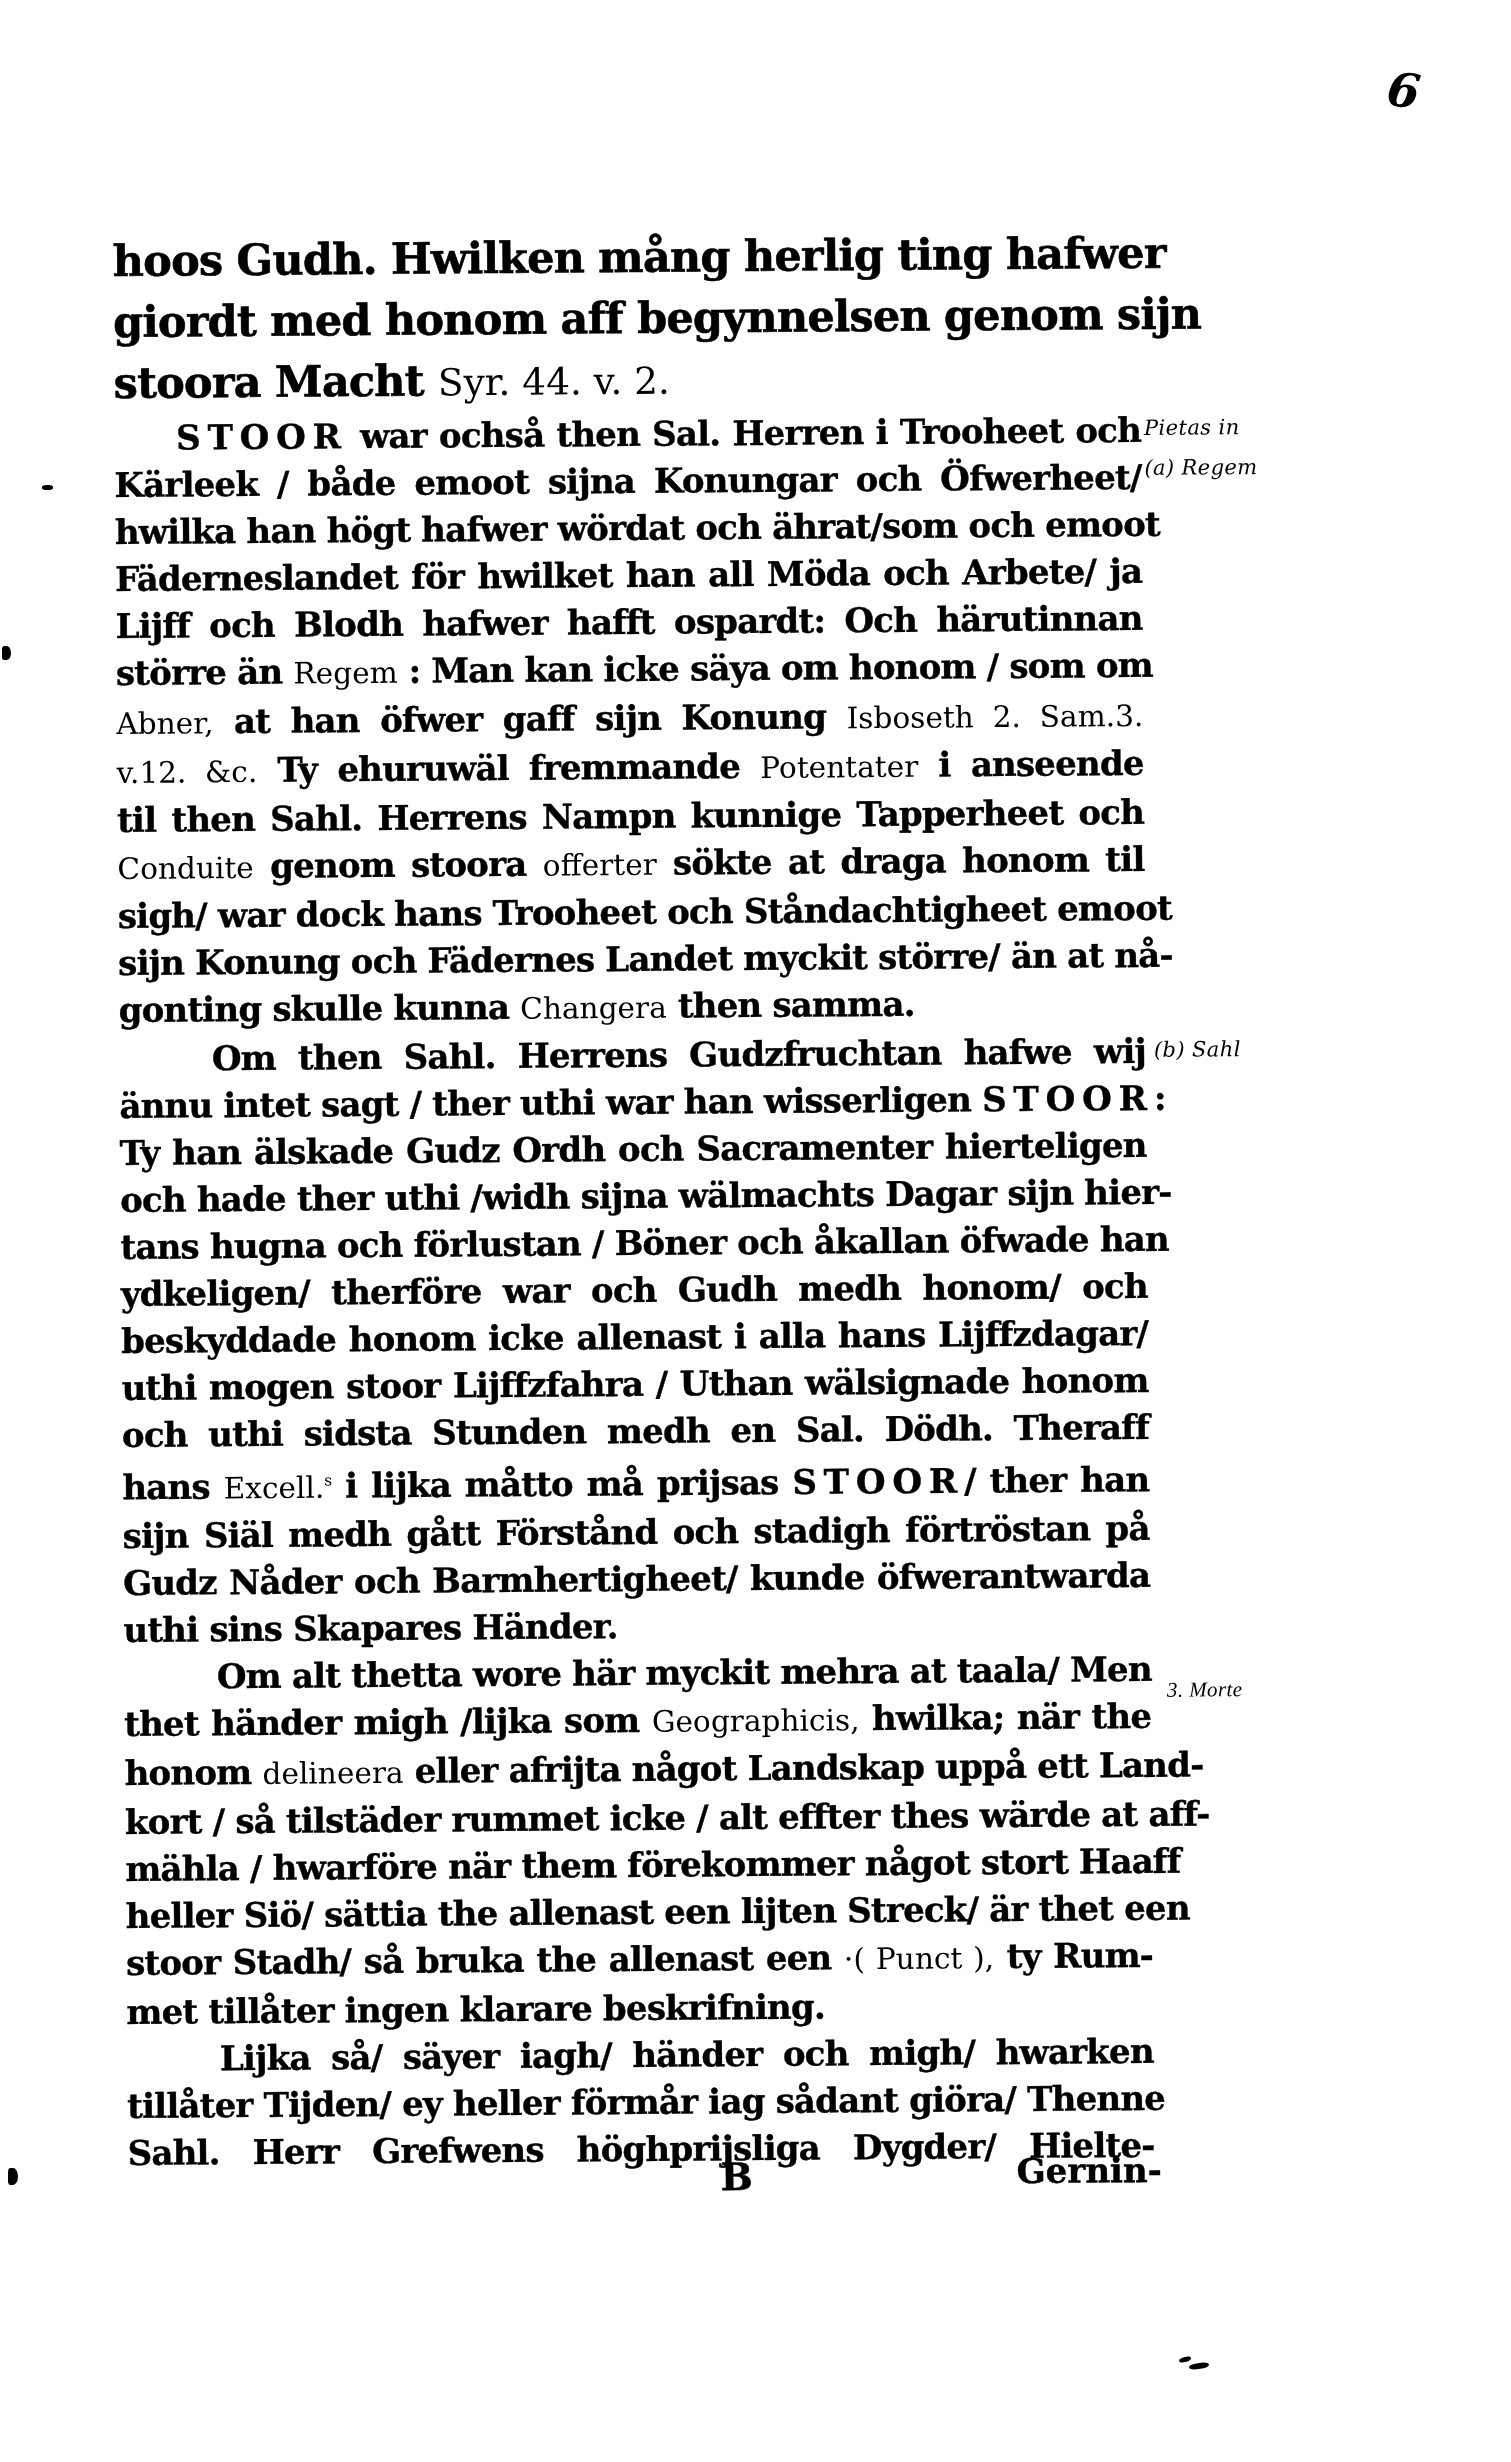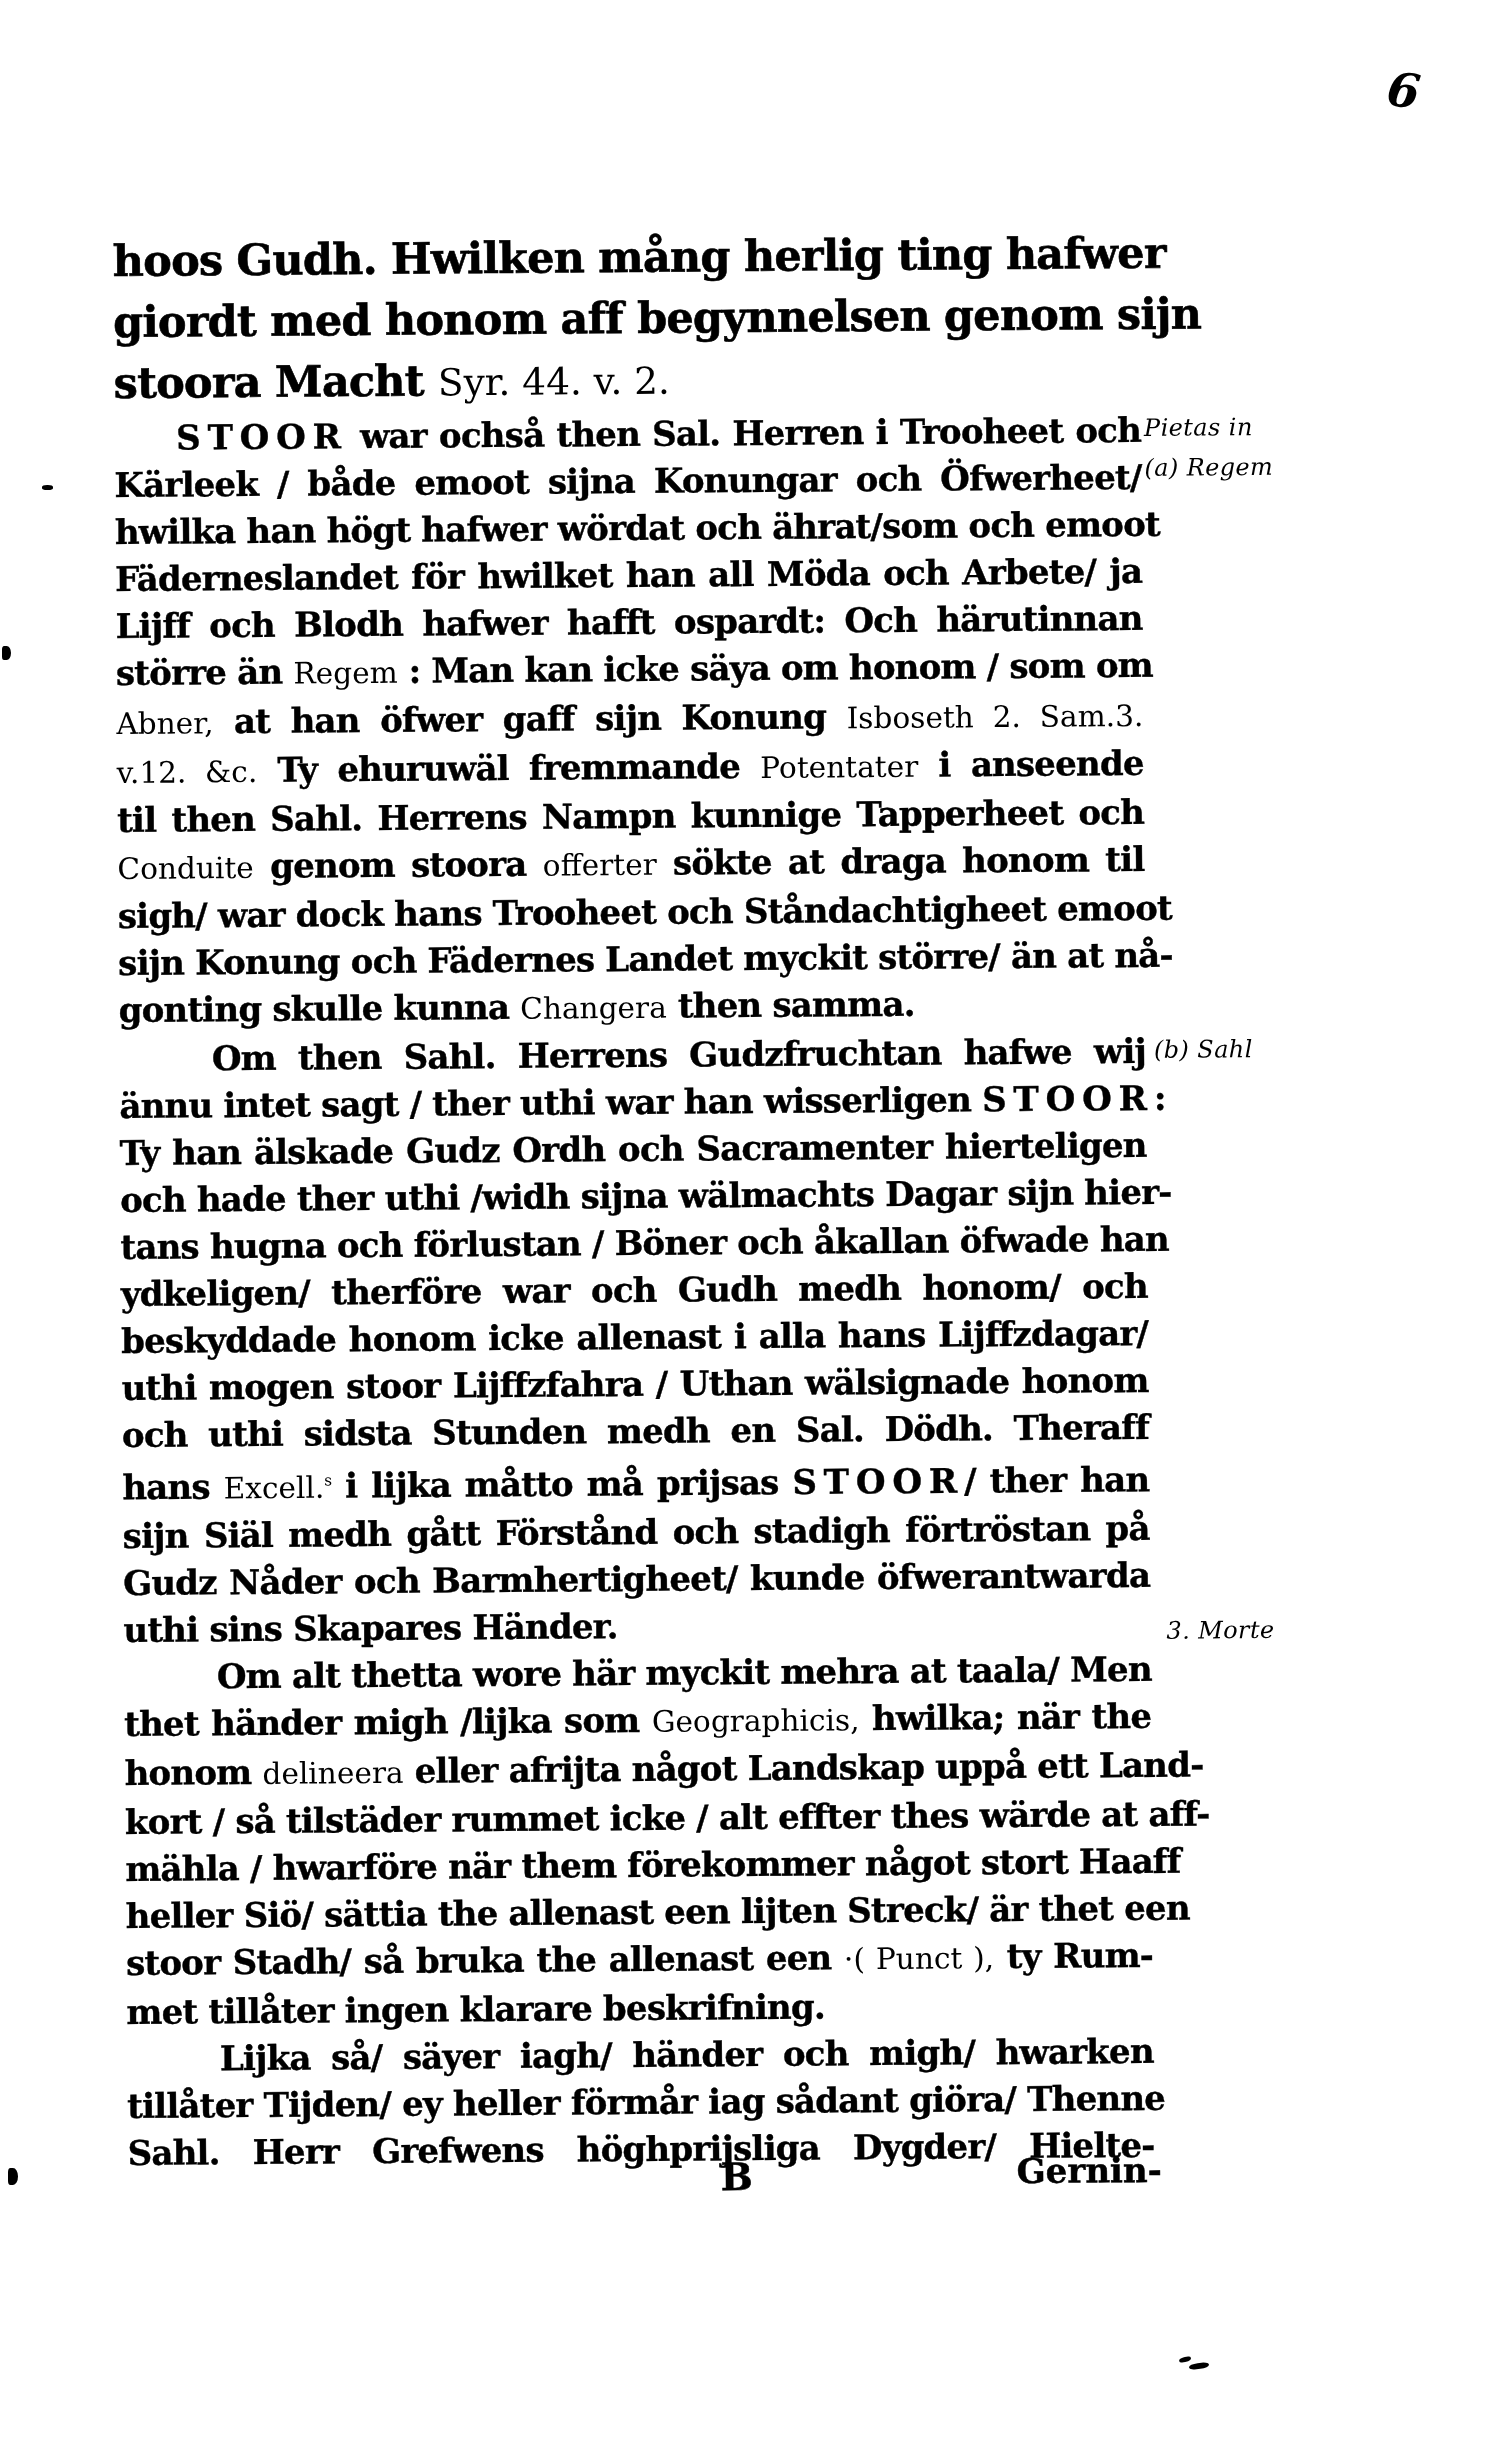--- a/index.html
+++ b/index.html
@@ -23,25 +23,25 @@
   }
   .line{white-space:nowrap;text-align:justify;text-align-last:justify;}
   .line.short{text-align-last:left;}
   .line.in1{padding-left:62px;}
   .line.in2{padding-left:93px;}
   
   .roman{font-weight:normal;-webkit-text-stroke:0;letter-spacing:0;font-size:0.87em;}
   .caps{letter-spacing:6.9px;}
   .sup{vertical-align:super;font-size:0.45em;font-weight:normal;-webkit-text-stroke:0;}
   
-  .note{position:absolute;font-style:italic;font-size:24px;line-height:40px;
+  .note{position:absolute;font-style:italic;font-size:21px;line-height:40px;
     letter-spacing:0.4px;white-space:nowrap;}
   .note1{left:1144px;top:416px;}
   .note2{left:1149px;top:1038px;}
-  .note3{left:1157px;top:1619px;}
+  .note3{left:1157px;top:1678px;font-family:Liberation Serif, serif;}
   
   .pagenum{position:absolute;left:1390px;top:73px;font-size:47px;font-style:italic;
     font-weight:bold;transform:rotate(8deg);}
   
   .sig{position:absolute;left:707px;top:2159px;font-size:38px;font-weight:bold;
     -webkit-text-stroke:0.5px #000;}
   .catch{position:absolute;left:1003px;top:2158px;font-size:34px;font-weight:bold;
     -webkit-text-stroke:0.5px #000;white-space:nowrap;}
   
   .speck{position:absolute;background:#000;border-radius:45%;}

